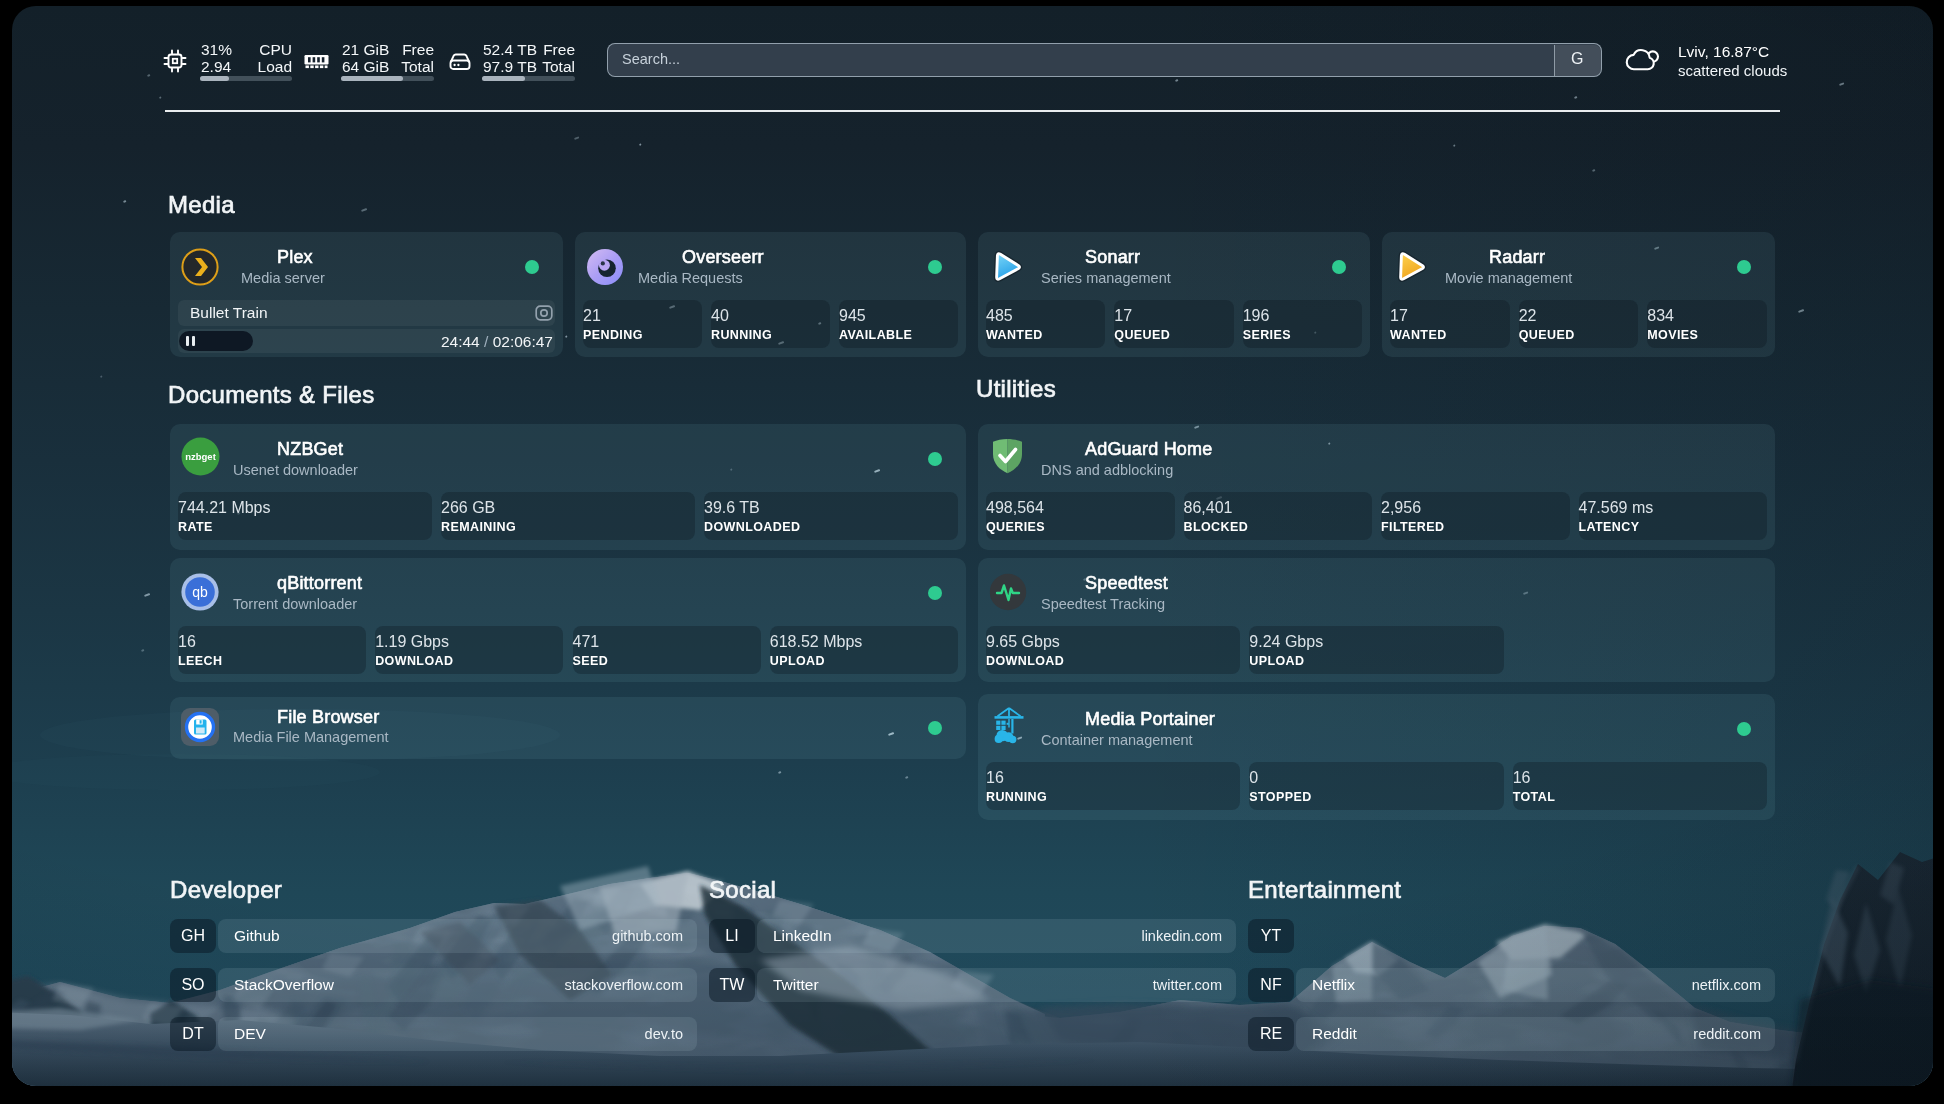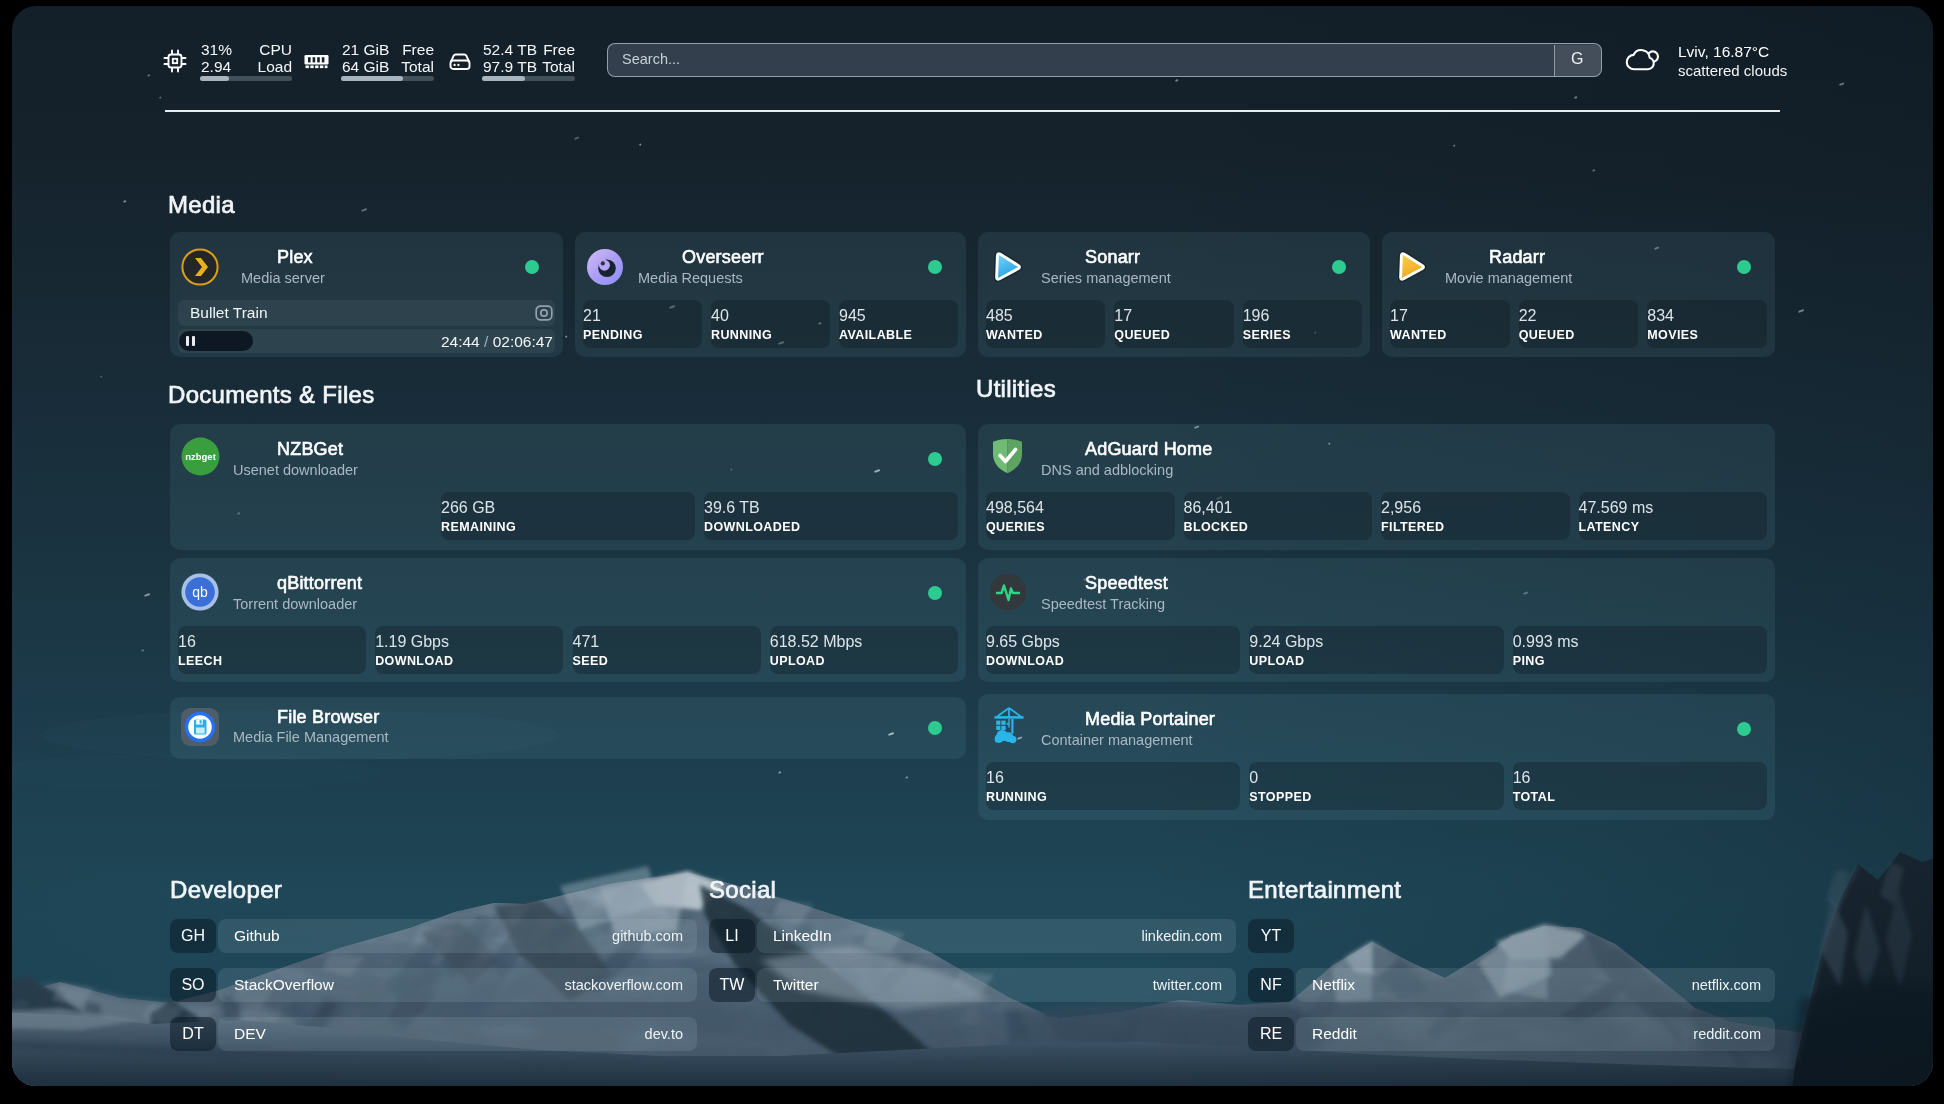--- a/index.html
+++ b/index.html
@@ -397,20 +397,24 @@
       <div class="sl">MOVIES</div>
     </div>
     <div class="card" style="left:170px;top:424px;width:796px;height:126px;"></div>
     <svg class="abs" style="left:181px;top:437px" width="39" height="39" viewBox="0 0 39 39">
       <circle cx="19.5" cy="19.5" r="19" fill="#3a9e3f"></circle>
       <text x="19.5" y="23" font-family="Liberation Sans" font-size="9.5" font-weight="700" fill="#fff" text-anchor="middle">nzbget</text>
     </svg>
     <div class="t" style="left:233px;top:440px;">NZBGet</div>
     <div class="s" style="left:233px;top:463px;">Usenet downloader</div>
     <div class="dot" style="left:928px;top:452px;"></div>
+    <div class="sb" style="left:178.0px;top:492px;width:254.0px;">
+      <div class="sv">744.21 Mbps</div>
+      <div class="sl">RATE</div>
+    </div>
     <div class="sb" style="left:441.0px;top:492px;width:254.0px;">
       <div class="sv">266 GB</div>
       <div class="sl">REMAINING</div>
     </div>
     <div class="sb" style="left:704.0px;top:492px;width:254.0px;">
       <div class="sv">39.6 TB</div>
       <div class="sl">DOWNLOADED</div>
     </div>
     <div class="card" style="left:978px;top:424px;width:797px;height:126px;"></div>
     <svg class="abs" style="left:989px;top:437px" width="37" height="38" viewBox="0 0 37 38">
@@ -468,24 +472,20 @@
     </svg>
     <div class="t" style="left:1041px;top:574px;">Speedtest</div>
     <div class="s" style="left:1041px;top:597px;">Speedtest Tracking</div>
     <div class="sb" style="left:986.0px;top:626px;width:254.3px;">
       <div class="sv">9.65 Gbps</div>
       <div class="sl">DOWNLOAD</div>
     </div>
     <div class="sb" style="left:1249.3px;top:626px;width:254.3px;">
       <div class="sv">9.24 Gbps</div>
       <div class="sl">UPLOAD</div>
-    </div>
-    <div class="sb" style="left:1512.7px;top:626px;width:254.3px;">
-      <div class="sv">0.993 ms</div>
-      <div class="sl">PING</div>
     </div>
     <div class="card" style="left:170px;top:697px;width:796px;height:62px;"></div>
     <svg class="abs" style="left:181px;top:708px" width="38" height="38" viewBox="0 0 38 38">
       <rect x="0" y="0" width="38" height="38" rx="9" fill="#4e5d68"></rect>
       <circle cx="19" cy="19" r="13.5" fill="#fff" stroke="#2471f2" stroke-width="3.4"></circle>
       <g>
         <rect x="13" y="11.5" width="12.5" height="15" rx="1.5" fill="#24b3ec"></rect>
         <rect x="15.2" y="11.5" width="6.5" height="5" fill="#fff"></rect>
         <rect x="18.6" y="12.2" width="2" height="3.4" fill="#24b3ec"></rect>
         <rect x="15" y="19.5" width="8.7" height="6" fill="#cfe9f7"></rect>

